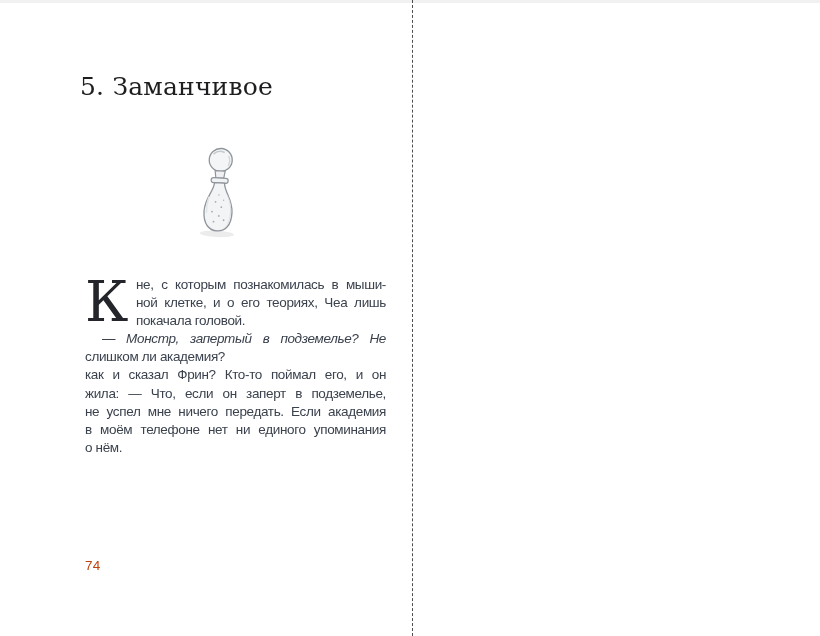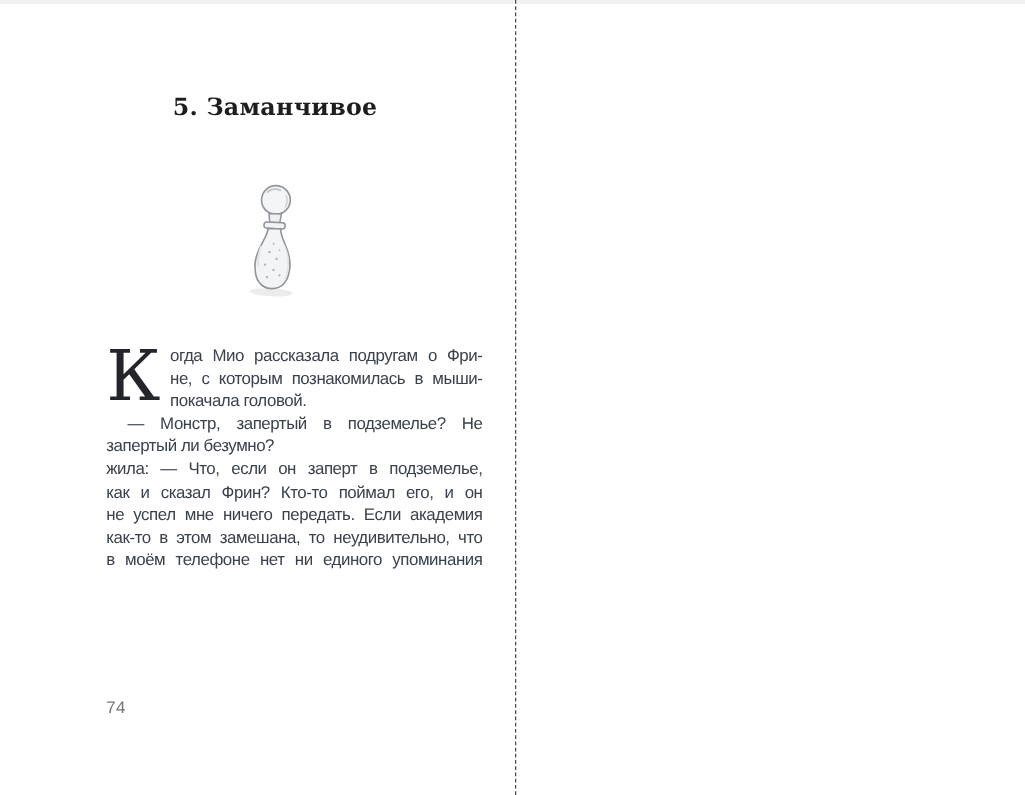--- a/index.html
+++ b/index.html
@@ -9,47 +9,47 @@
   }
   .spread{position:absolute;inset:0;}
   .top-edge{position:absolute;left:0;top:0;width:820px;height:3px;background:#f0f1f0;}
   .divider{position:absolute;left:412px;top:0;height:636px;width:0;border-left:1.6px dashed #4d4d4d;}
 
   .page{position:absolute;top:0;height:636px;}
   .page.left{left:0;width:412px;}
   .page.right{left:414px;width:406px;}
 
   .chapter-title{
-    position:absolute;left:80px;top:72px;width:280px;text-align:center;
-    font-family:"DejaVu Serif","Liberation Serif",serif;font-weight:bold;
-    font-size:19px;line-height:29px;color:#1e1e20;letter-spacing:0.2px;
+    position:absolute;left:80px;top:72px;width:280px;
+    font-family:"DejaVu Serif","Liberation Serif",serif;font-weight:normal;
+    font-size:25px;line-height:29px;color:#1e1e20;letter-spacing:0.2px;
   }
 
   .illustration{position:absolute;left:194px;top:146px;width:52px;height:94px;}
 
   .body-text{
     position:absolute;width:301px;
     font-size:13.5px;line-height:18.1px;letter-spacing:-0.35px;
     color:#3b424d;text-align:left;
   }
   .body-text.left-col{left:85px;top:276px;}
 
   .line{height:18.1px;white-space:nowrap;}
   .line.just{text-align:justify;text-align-last:justify;white-space:normal;}
   .line.ind{padding-left:17px;}
-  .line.just.ind{padding-left:17px;}
+  .line.just.ind{padding-left:17px;font-style:italic;}
 
   .dropcap{
     float:left;height:52px;margin:2px 8px 0 0;
     font-family:"DejaVu Serif","Liberation Serif",serif;
     font-size:56px;line-height:0.86;color:#23252a;font-weight:normal;
   }
 
   .page-number{
-    position:absolute;top:558px;font-size:13.5px;color:#737373;letter-spacing:0.3px;
+    position:absolute;top:558px;font-size:13.5px;color:#c2410c;letter-spacing:0.3px;
   }
   .page-number.pn-left{left:85px;}
 </style>
 </head>
 <body>
 
 <div class="spread">
   <div class="top-edge"></div>
 
   <div class="page left">
@@ -83,30 +83,30 @@
           <circle cx="31" cy="74" r="0.9" fill="#a7acb1"></circle>
           <circle cx="21" cy="76" r="0.9" fill="#a7acb1"></circle>
           <circle cx="25" cy="49" r="0.8" fill="#b4b8bc"></circle>
           <circle cx="30" cy="54" r="0.7" fill="#b4b8bc"></circle>
         </g>
       </svg>
     </div>
 
     <div class="body-text left-col">
       <span class="dropcap">К</span>
-    <div class="line just">огда Мио рассказала подругам о Фри-</div>
         <div class="line just">не, с которым познакомилась в мыши-</div>
+        <div class="line just">ной клетке, и о его теориях, Чеа лишь</div>
         <div class="line">покачала головой.</div>
         <div class="line just ind">— Монстр, запертый в подземелье? Не</div>
-        <div class="line">запертый ли безумно?</div>
+        <div class="line">слишком ли академия?</div>
+        <div class="line just">как и сказал Фрин? Кто-то поймал его, и он</div>
         <div class="line just">жила: — Что, если он заперт в подземелье,</div>
-        <div class="line just">как и сказал Фрин? Кто-то поймал его, и он</div>
         <div class="line just">не успел мне ничего передать. Если академия</div>
-        <div class="line just">как-то в этом замешана, то неудивительно, что</div>
         <div class="line just">в моём телефоне нет ни единого упоминания</div>
+        <div class="line">о нём.</div>
       </div>
 
     <div class="page-number pn-left">74</div>
   </div>
 
   <div class="divider"></div>
 
   <div class="page right">
     
     

